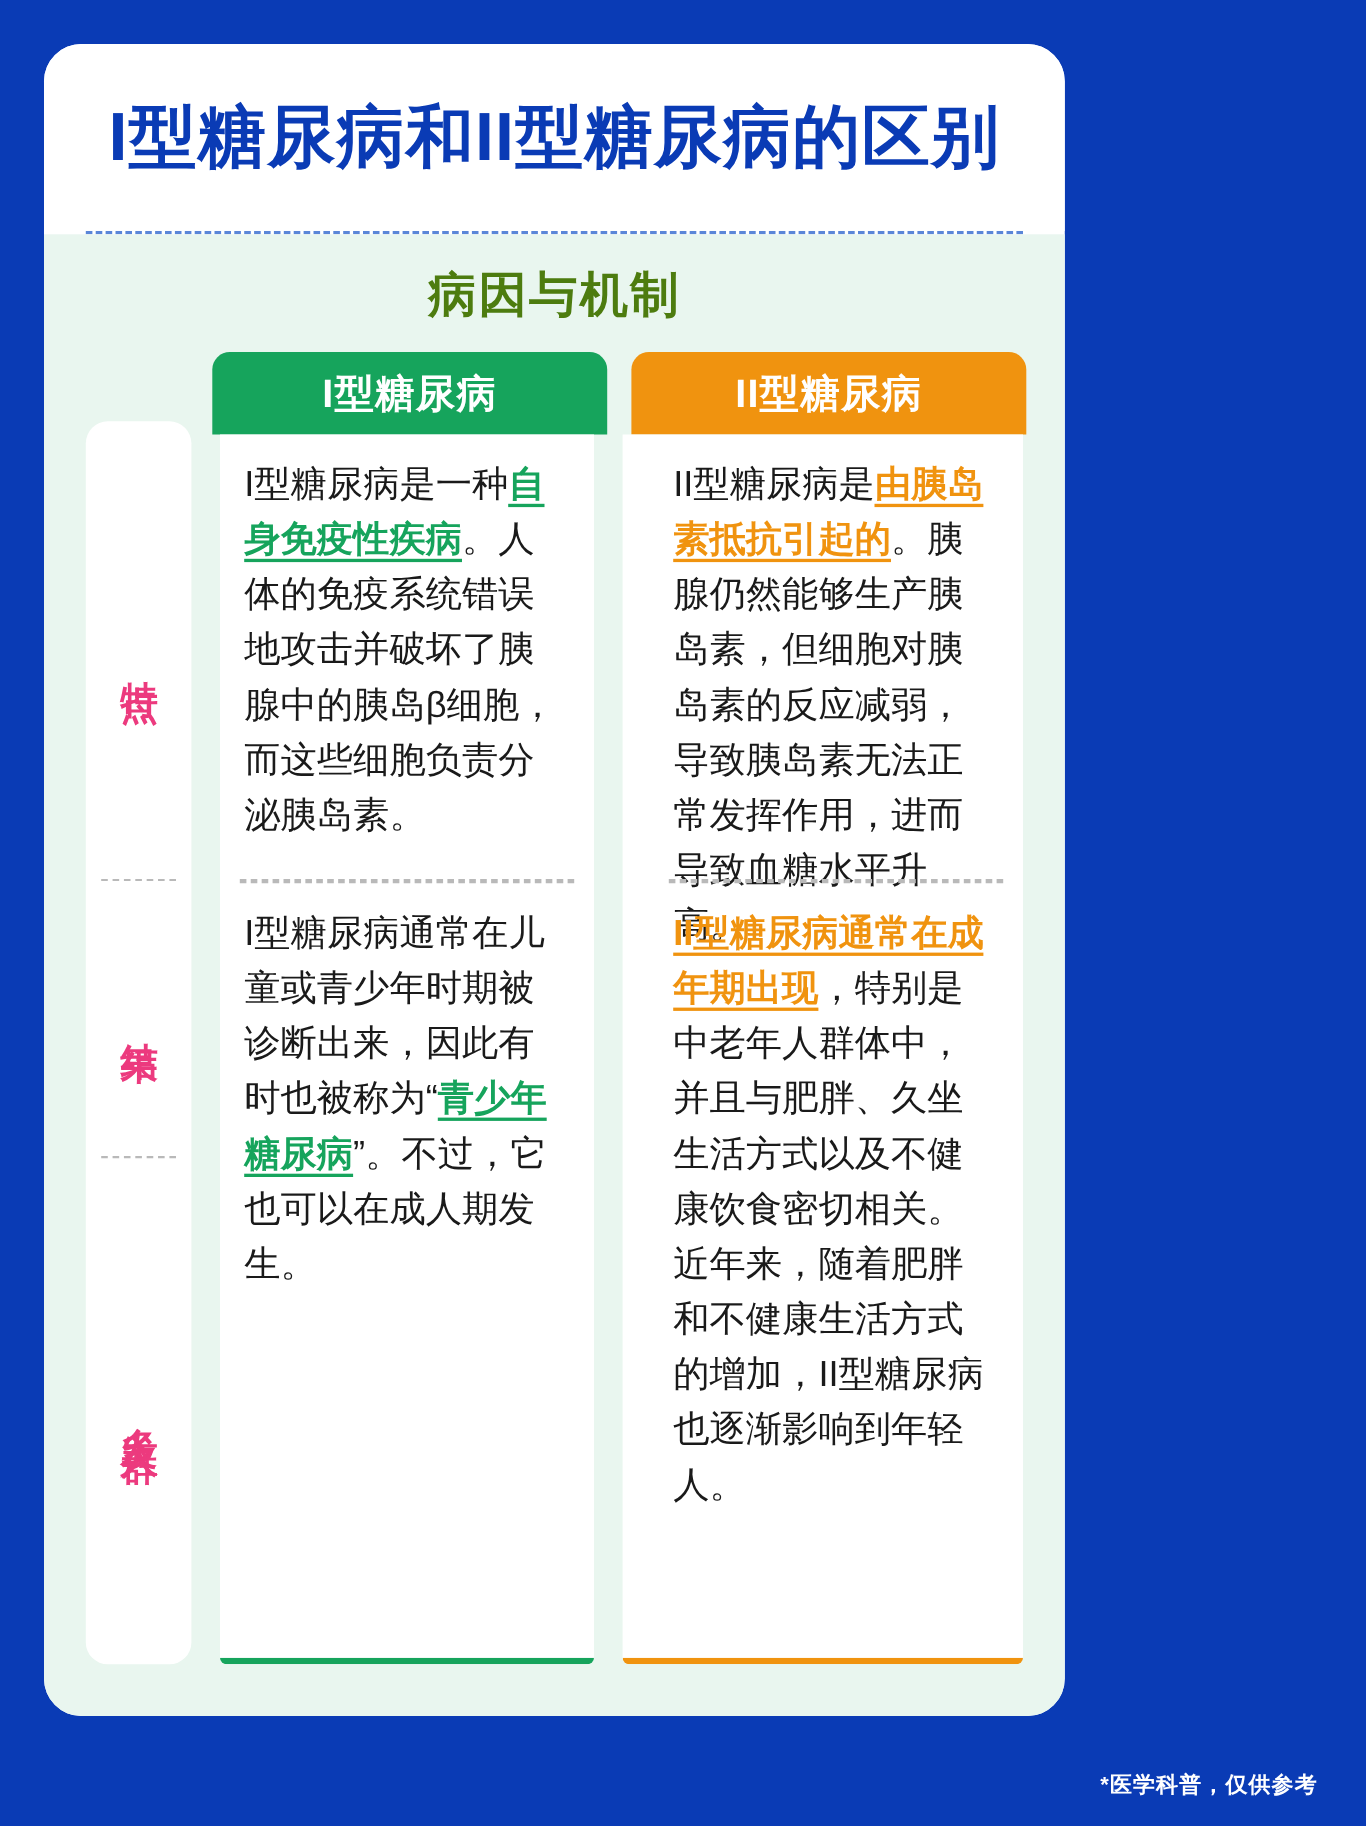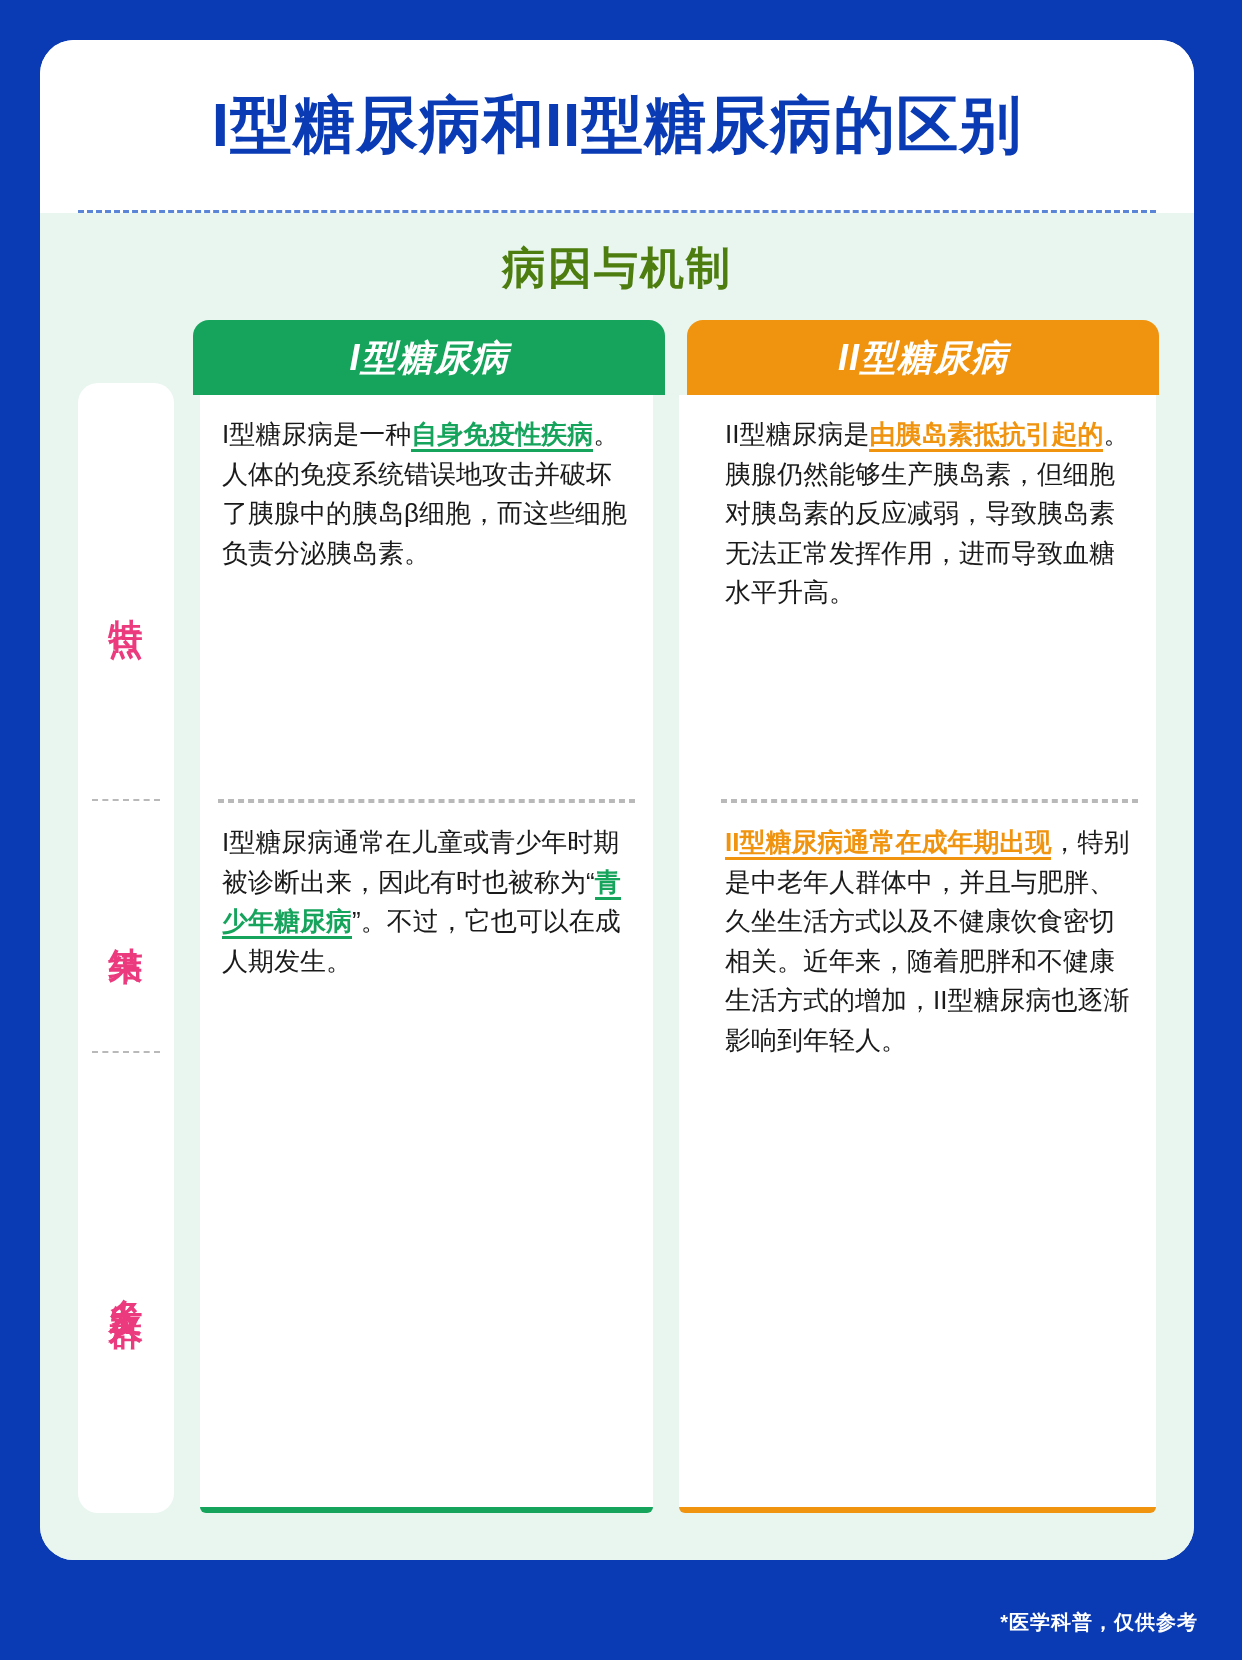--- a/index.html
+++ b/index.html
@@ -16,21 +16,21 @@
   .poster {
     position: relative;
     width: 1242px;
     height: 1660px;
     background: #0a3bb5;
     box-sizing: border-box;
     padding: 40px 40px 0 40px;
   }
   .card {
     position: relative;
-    width: 1154px;
+    width: 928px;
     height: 1520px;
     background: #ffffff;
     border-radius: 34px;
     box-sizing: border-box;
     overflow: hidden;
   }
   .title-wrap {
     height: 170px;
     display: flex;
     align-items: center;
@@ -63,21 +63,20 @@
     font-weight: bold;
     color: #4d7c0f;
     padding: 26px 0 22px 0;
     letter-spacing: 2px;
   }
   .columns-head {
     display: flex;
     padding: 0 35px;
     gap: 22px;
     box-sizing: border-box;
-    font-style: italic;
   }
   .head-spacer {
     width: 96px;
     flex: 0 0 96px;
   }
   .col-head {
     flex: 1 1 0;
     text-align: center;
     font-size: 36px;
     font-weight: bold;
@@ -132,21 +131,21 @@
     background: #ffffff;
     box-sizing: border-box;
     display: flex;
     flex-direction: column;
     border-radius: 0 0 6px 6px;
   }
   .col-body.type1 { border-bottom: 6px solid #16a45c; }
   .col-body.type2 { border-bottom: 6px solid #f0930f; padding-left: 24px; }
   .cell {
     padding: 20px 22px 18px 22px;
-    font-size: 26px;
+    font-size: 33px;
     line-height: 1.52;
     color: #1a1a1a;
     box-sizing: border-box;
   }
   .cell-sep {
     border-top: 2px dashed #b9b9b9;
     margin: 0 18px;
   }
   .hl-green {
     color: #16a45c;

